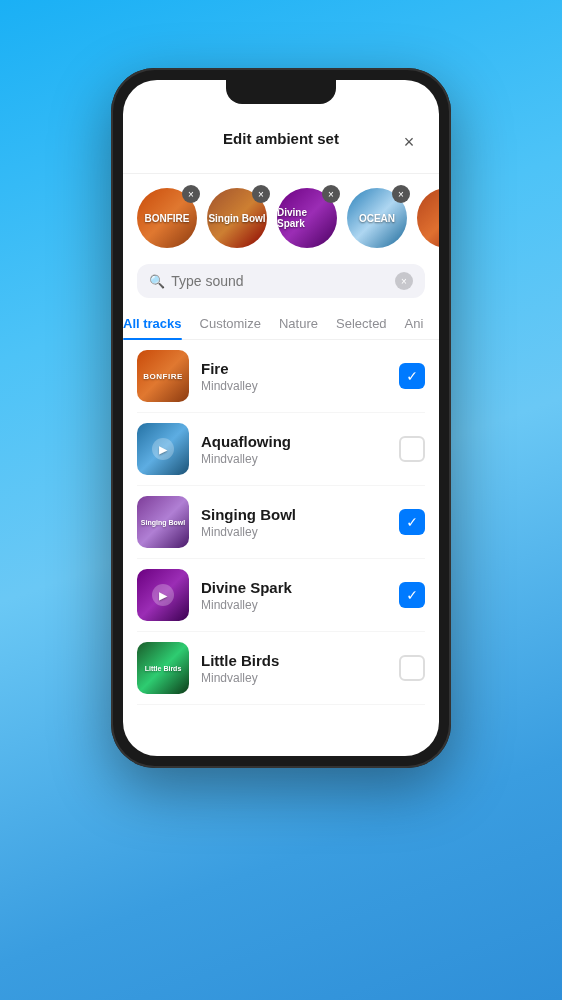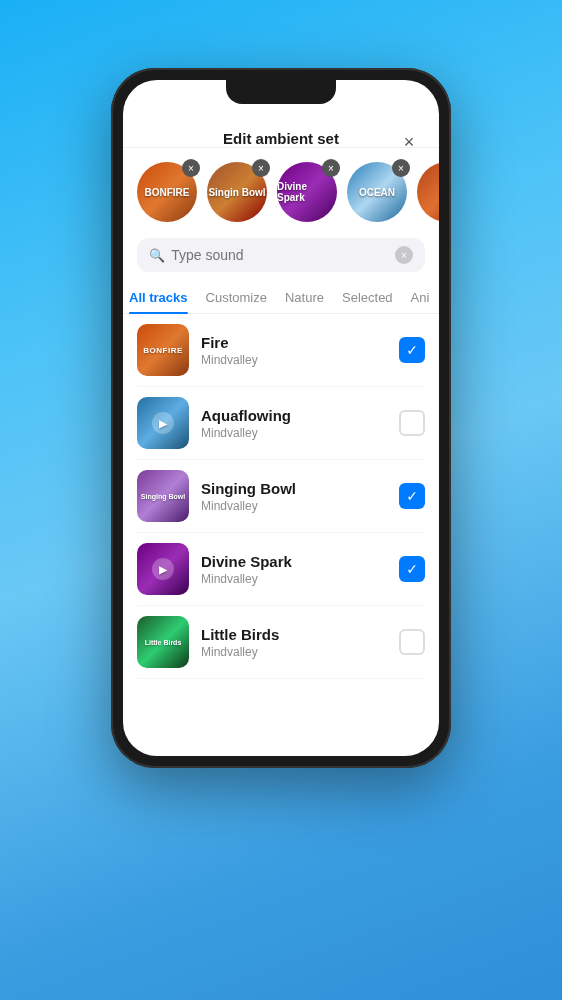--- a/index.html
+++ b/index.html
@@ -67,21 +67,21 @@
       height: 24px;
       background: #1a1a1a;
       border-radius: 0 0 16px 16px;
       z-index: 10;
     }
 
     .modal-header {
       display: flex;
       align-items: center;
       justify-content: center;
-      padding: 50px 20px 0;
+      padding: 50px 20px 26px;
       position: relative;
       border-bottom: 1px solid #f0f0f0;
     }
     .modal-title {
       font-size: 15px;
       font-weight: 600;
       color: #1a1a1a;
     }
     .close-btn {
       position: absolute;
@@ -183,21 +183,21 @@
       display: flex;
       align-items: center;
       justify-content: center;
       color: white;
       font-size: 10px;
       cursor: pointer;
     }
 
     .tabs-row {
       display: flex;
-      padding: 0 6px;
+      padding: 0 0;
       gap: 18px;
       border-bottom: 1px solid #f0f0f0;
       flex-shrink: 0;
     }
     .tab {
       padding: 8px 0;
       font-size: 13px;
       color: #8e8e93;
       cursor: pointer;
       position: relative;

